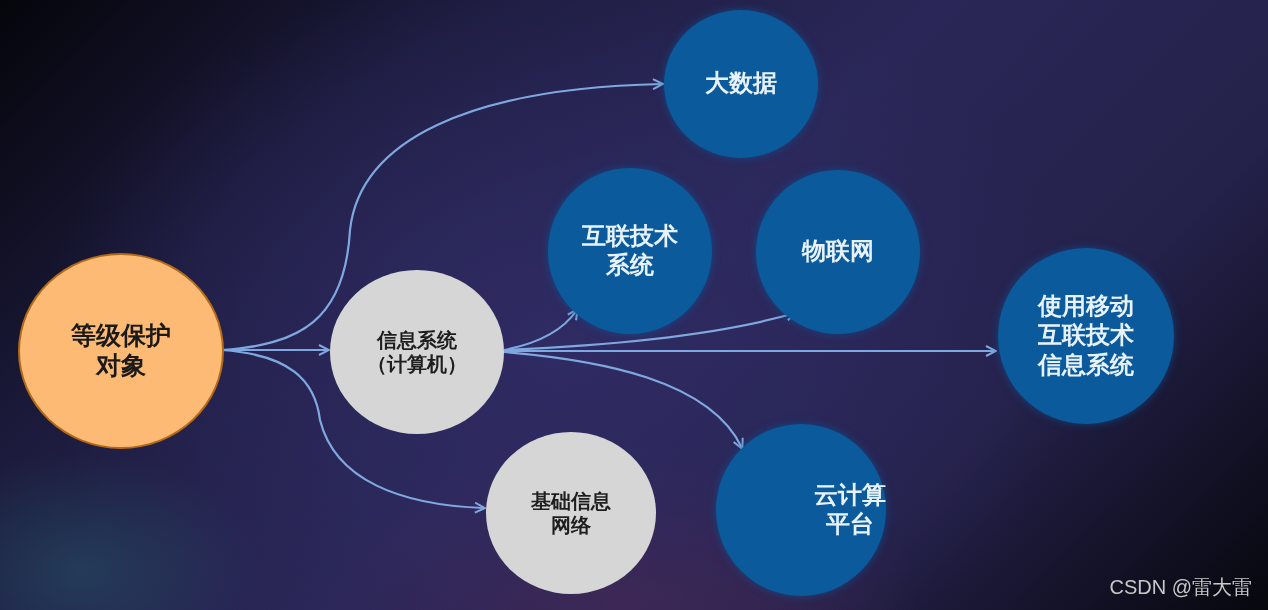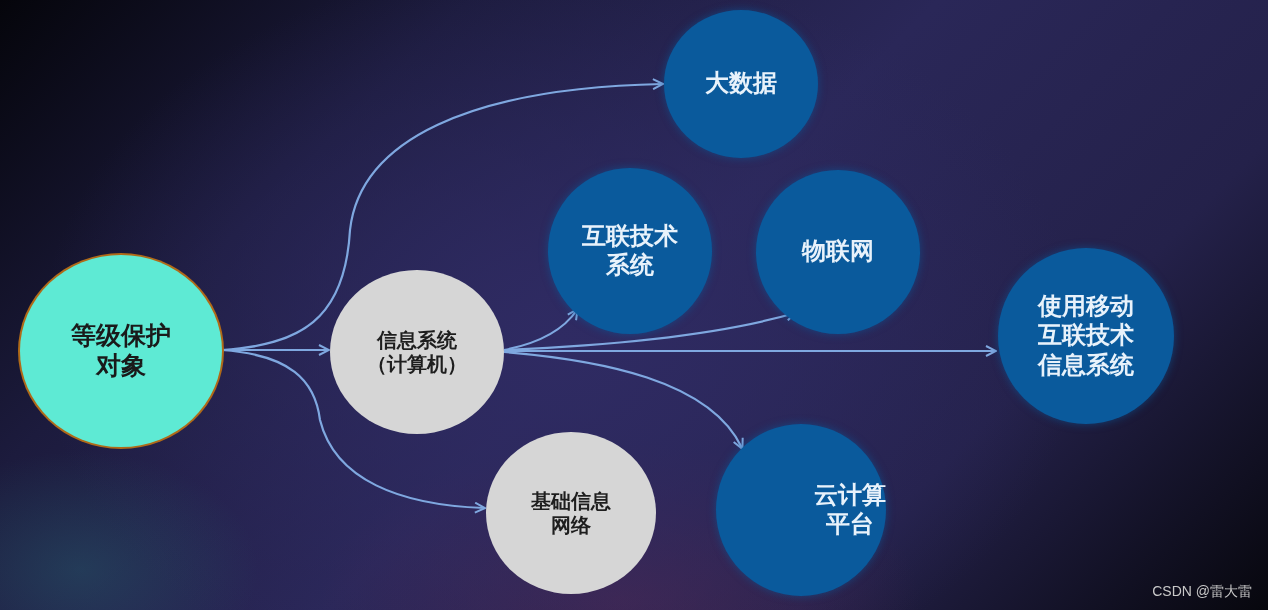--- a/index.html
+++ b/index.html
@@ -15,26 +15,26 @@
       position: absolute; left: -40px; bottom: -40px; width: 300px; height: 200px;
       background: radial-gradient(ellipse at 40% 60%, rgba(40,110,120,0.35) 0%, rgba(40,110,120,0) 70%);
     }
     svg.arrows { position: absolute; left: 0; top: 0; }
     .node {
       position: absolute; border-radius: 50%;
       display: flex; align-items: center; justify-content: center;
       text-align: center; font-weight: bold; line-height: 1.22;
     }
     .node .label { white-space: pre-line; }
-    .node.orange { background: #5eead4; color: #1a1a1a; font-size: 25px; box-shadow: 0 0 0 2px #b06a18; }
+    .node.orange { background: #fdba74; color: #1a1a1a; font-size: 25px; box-shadow: 0 0 0 2px #b06a18; }
     .node.gray   { background: #d6d6d6; color: #1e1e1e; font-size: 20px; }
     .node.blue   { background: #0a5a9c; color: #e8f2fb; font-size: 24px; box-shadow: 0 0 8px rgba(10,90,156,0.6); }
     .watermark {
       position: absolute; right: 16px; bottom: 9px;
-      color: #c8c8c8; font-family: "Liberation Sans", sans-serif; font-size: 14px;
+      color: #c8c8c8; font-family: "Liberation Sans", sans-serif; font-size: 20px;
     }
   </style>
 </head>
 <body>
 
 <div class="wave"></div>
 
 <svg class="arrows" width="1268" height="610">
   <defs>
     <marker id="ah" markerWidth="12" markerHeight="12" refX="10" refY="6" orient="auto" markerUnits="userSpaceOnUse">

